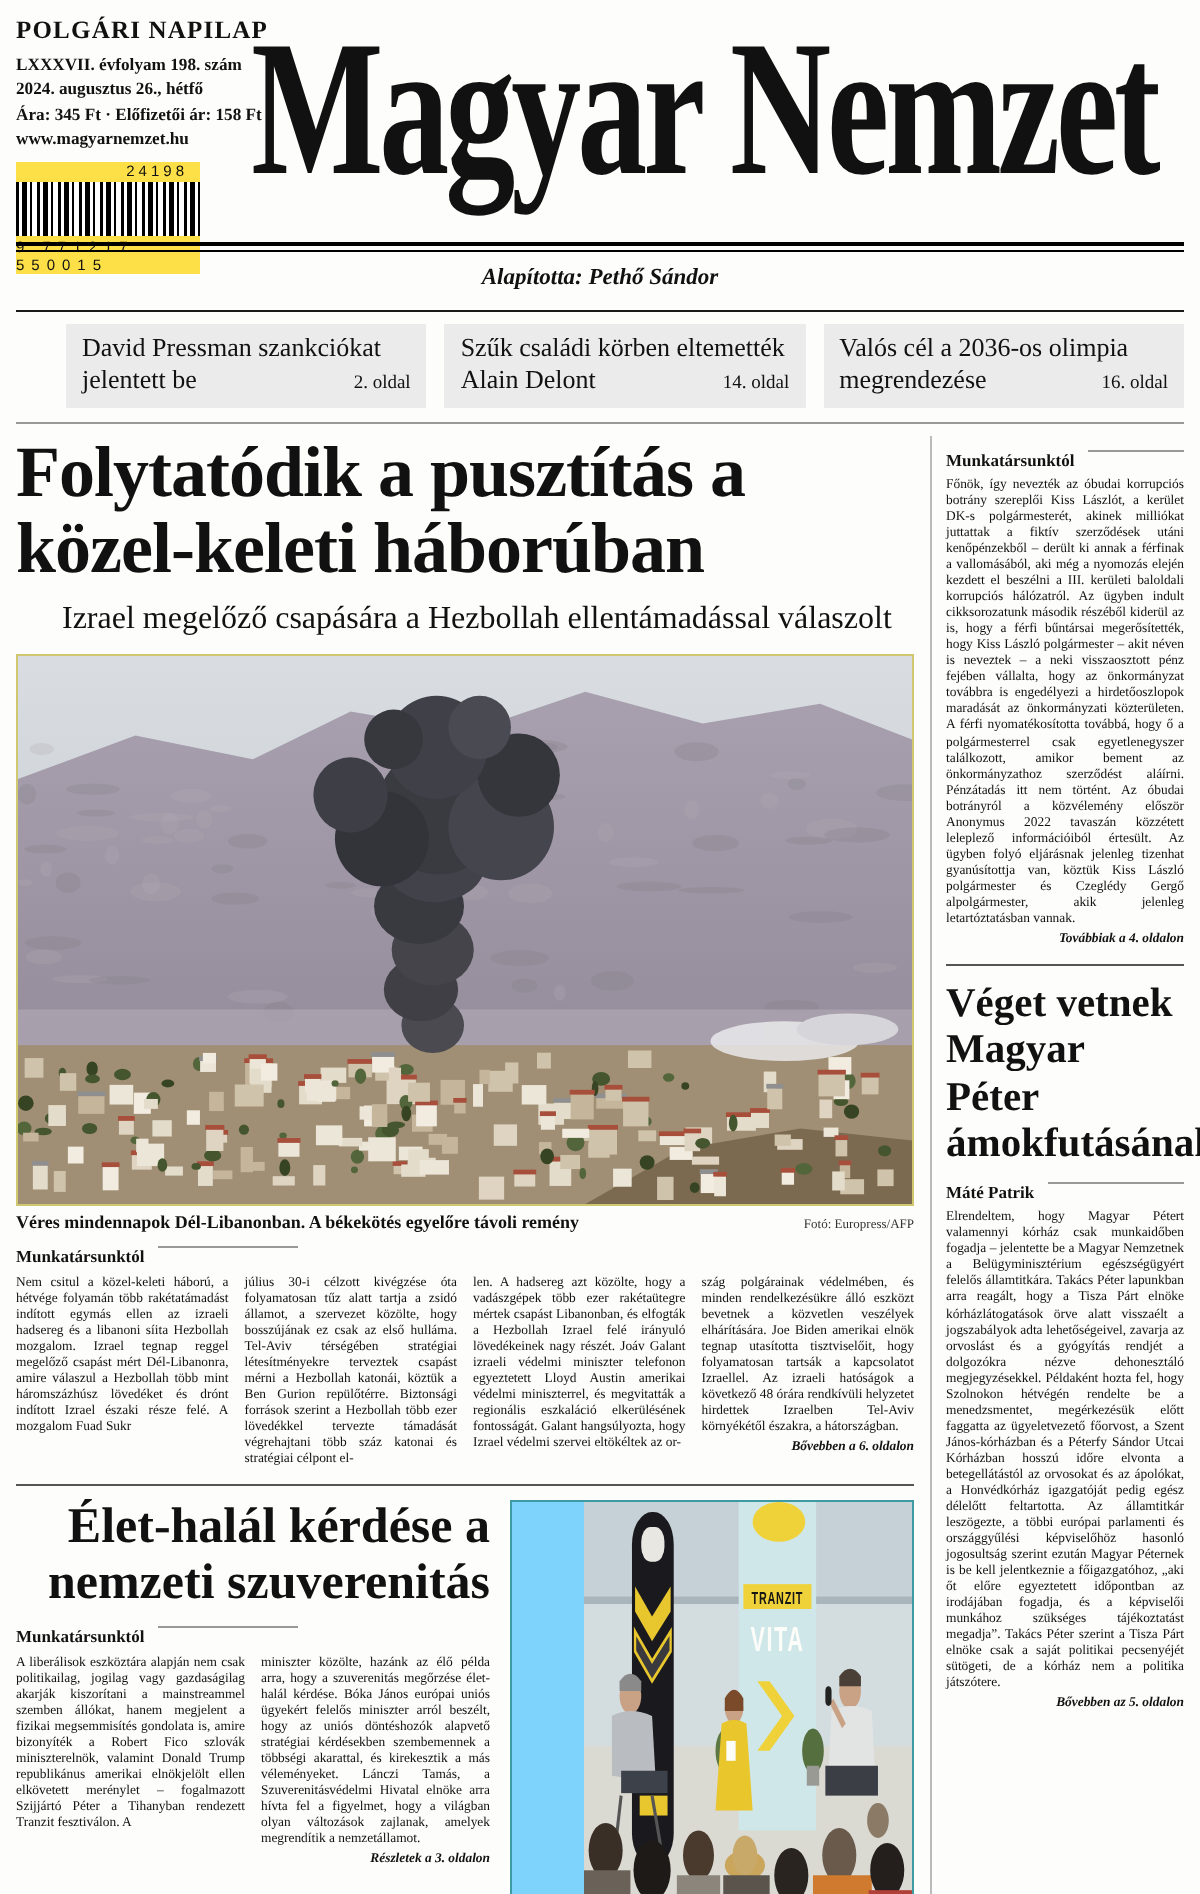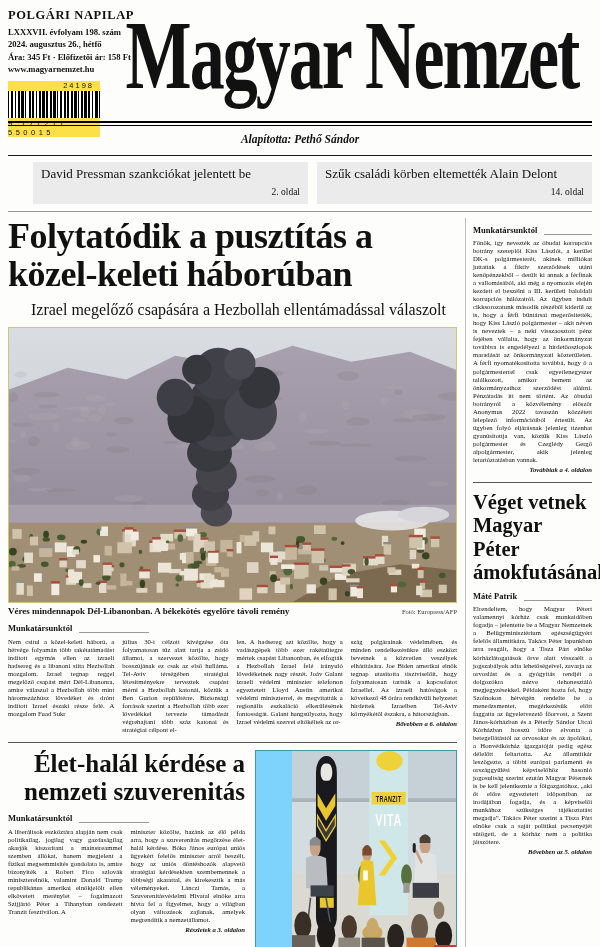--- a/index.html
+++ b/index.html
@@ -41,21 +41,21 @@
   .lead-col { flex:1; min-width:0; }
   .rail { width:127px; margin-left:8px; padding-left:7px; border-left:1px solid #bbb; }
   
   .lead-hl { font-size:36px; font-weight:bold; line-height:1.05; letter-spacing:-.5px; margin:0 0 7px; }
   .lead-sub { font-size:16px; margin-bottom:8px;margin-left:23px; }
   .photo1 { height:276px; border:1px solid #cfc86e; background:#c6ccd2; }
   .photo1 svg { display:block; width:100%; height:100%; }
   .cap-row { display:flex; justify-content:space-between; align-items:baseline; margin-top:3px; }
   .cap { font-size:9px; font-weight:bold; }
   .credit { font-size:6.5px; color:#333; }
-  .byline-row { display:flex; align-items:flex-end; margin-top:7px; }
+  .byline-row { display:flex; align-items:flex-start; margin-top:7px; }
   .byline { font-size:8.5px; font-weight:bold; white-space:nowrap; }
   .byline-rule { flex:1; height:1px; background:#999; margin-left:7px; max-width:70px; }
   .body-cols { display:flex; gap:8px; margin-top:5px; }
   .body-cols .col, .smalltext { font-size:6.7px; line-height:1.2; text-align:justify; }
   .body-cols .col { flex:1; min-width:0; }
   .more { font-size:6.7px; font-weight:bold; font-style:italic; text-align:right; margin-top:2px; }
   .sect-rule { border-top:1px solid #555; margin:8px 0 7px; }
   
   .bottom { display:flex; gap:10px; }
   .bottom-left { width:237px; }
@@ -94,20 +94,24 @@
   <div class="header-rule"></div>
 
   <nav class="teasers">
     <div class="teaser">
       <span>David Pressman szankciókat jelentett be</span>
       <span class="pg">2. oldal</span>
     </div>
     <div class="teaser">
       <span>Szűk családi körben eltemették Alain Delont</span>
       <span class="pg">14. oldal</span>
+    </div>
+    <div class="teaser">
+      <span>Valós cél a 2036-os olimpia megrendezése</span>
+      <span class="pg">16. oldal</span>
     </div>
   </nav>
   <div class="teaser-rule"></div>
 
   <div class="main-grid">
 
     <section class="lead-col">
       <h1 class="lead-hl">Folytatódik a pusztítás a közel-keleti háborúban</h1>
       <div class="lead-sub">Izrael megelőző csapására a Hezbollah ellentámadással válaszolt</div>
 

